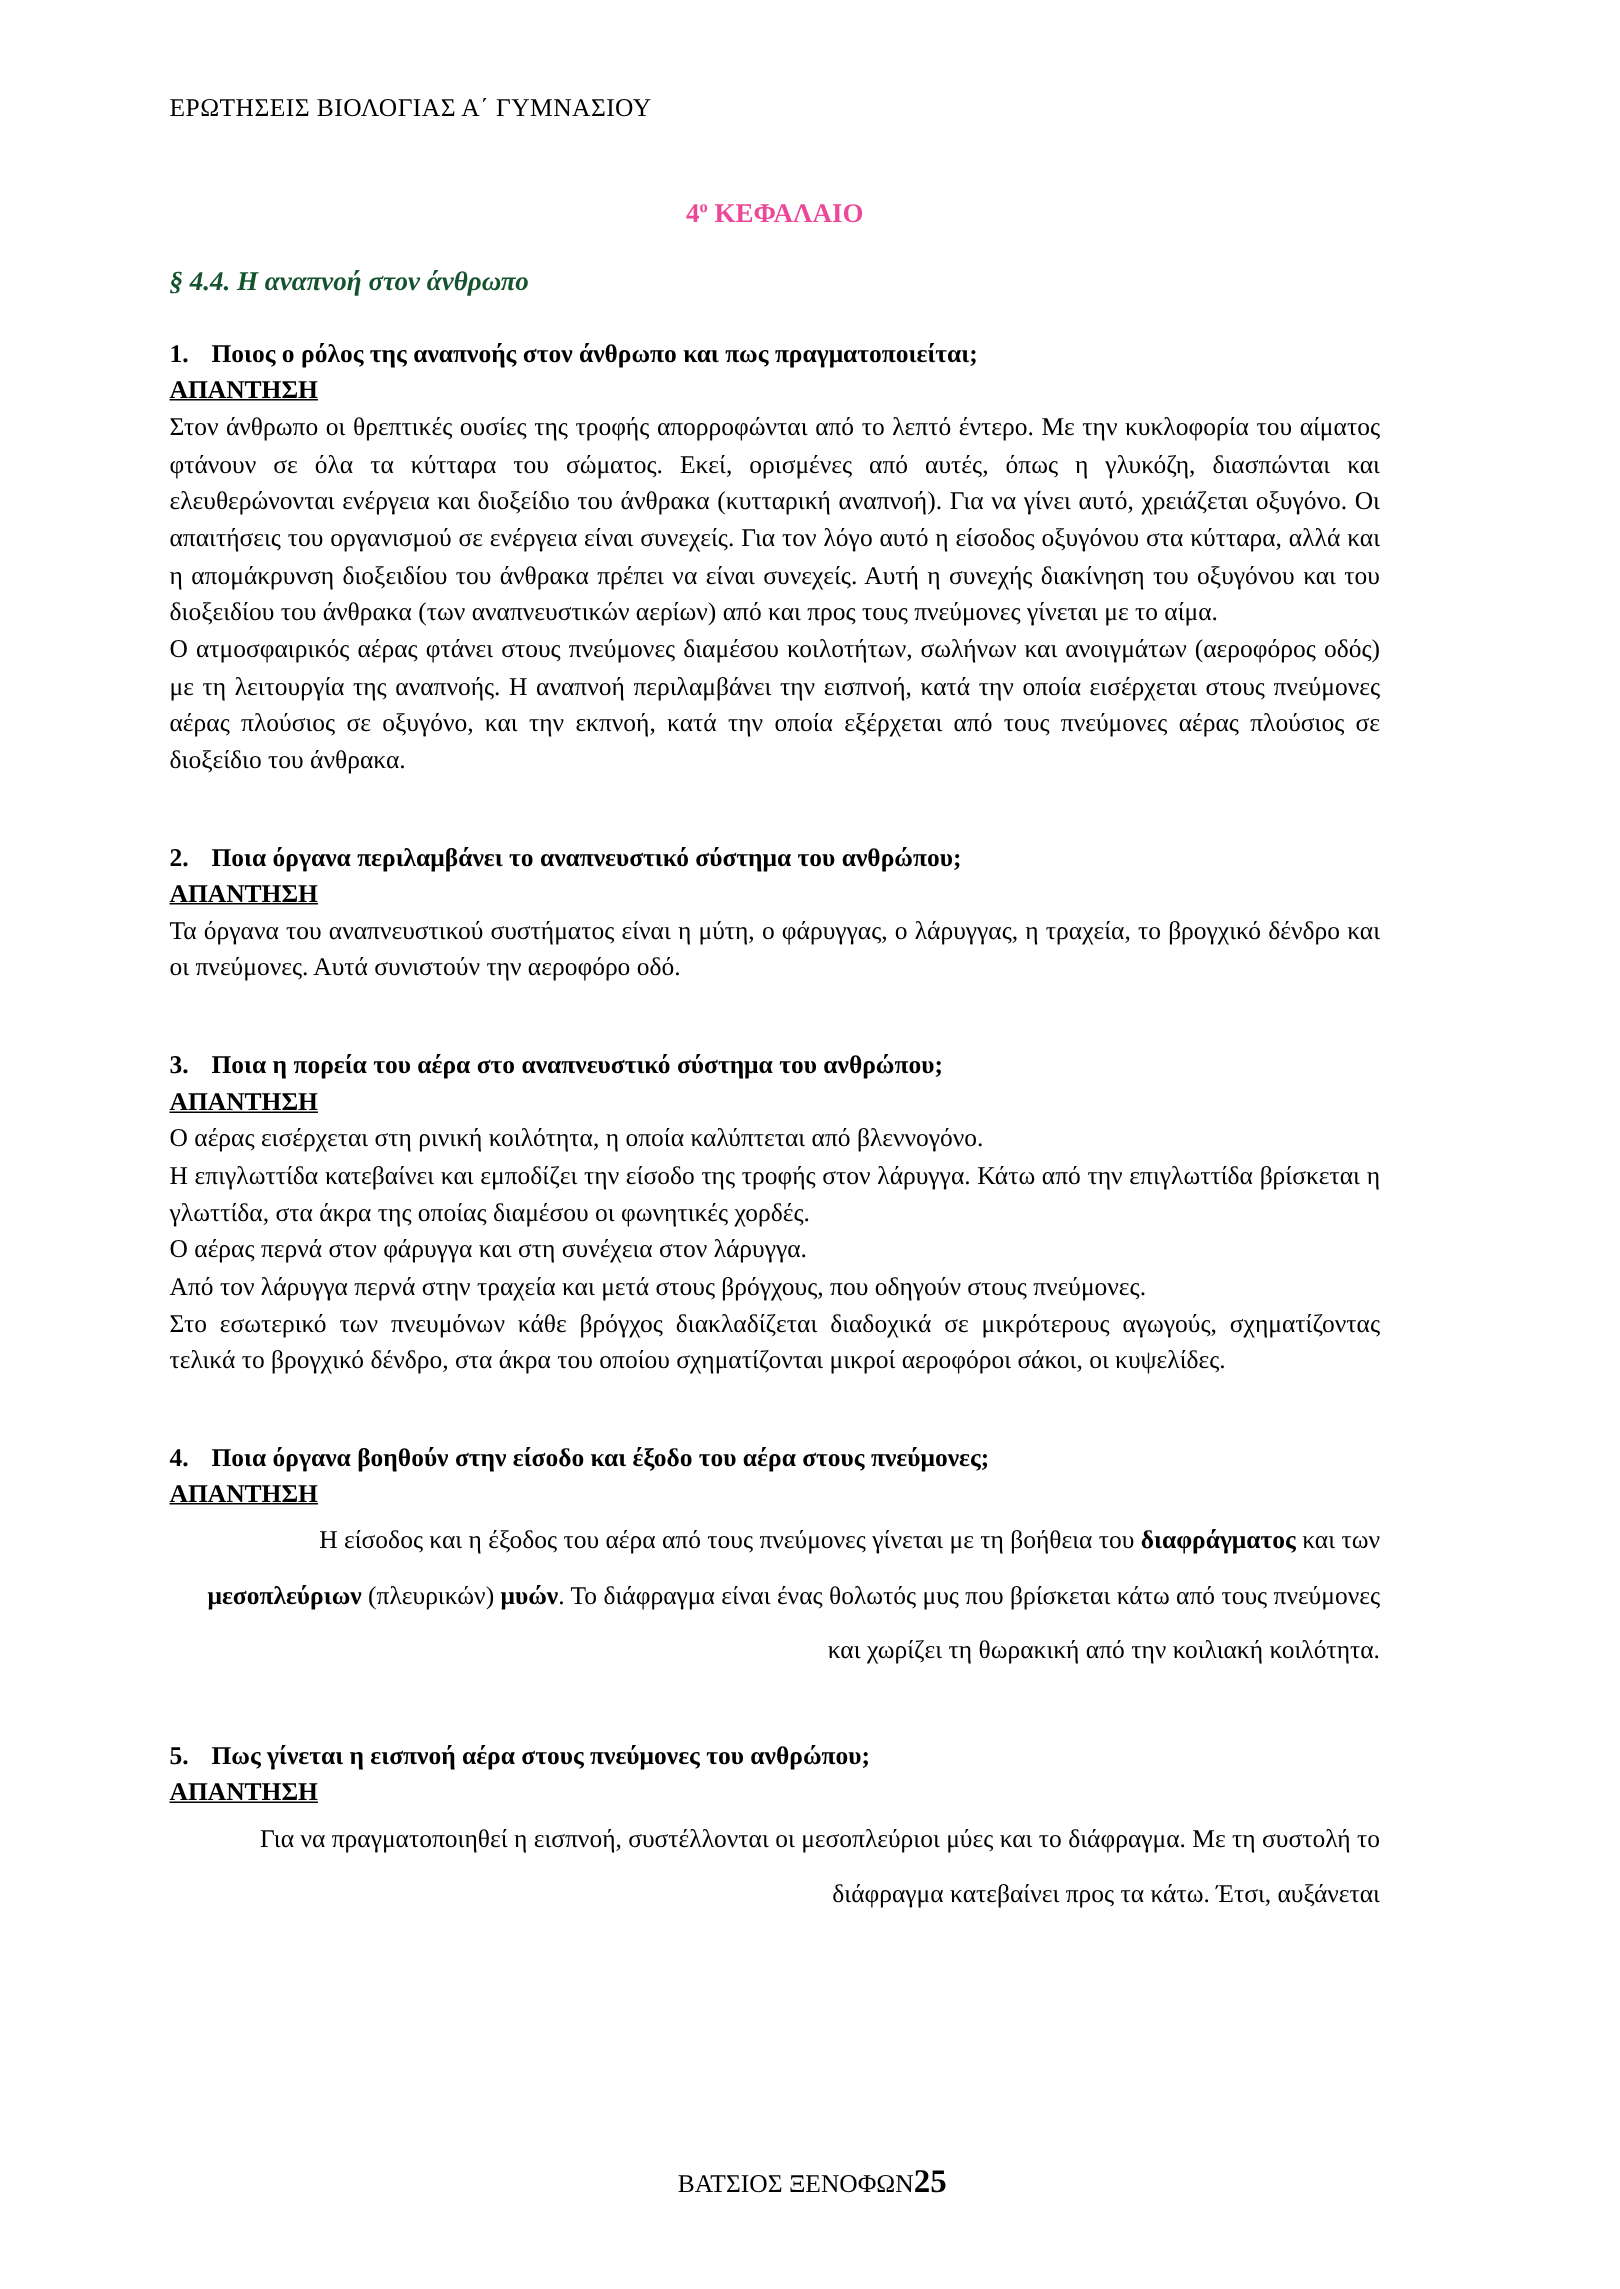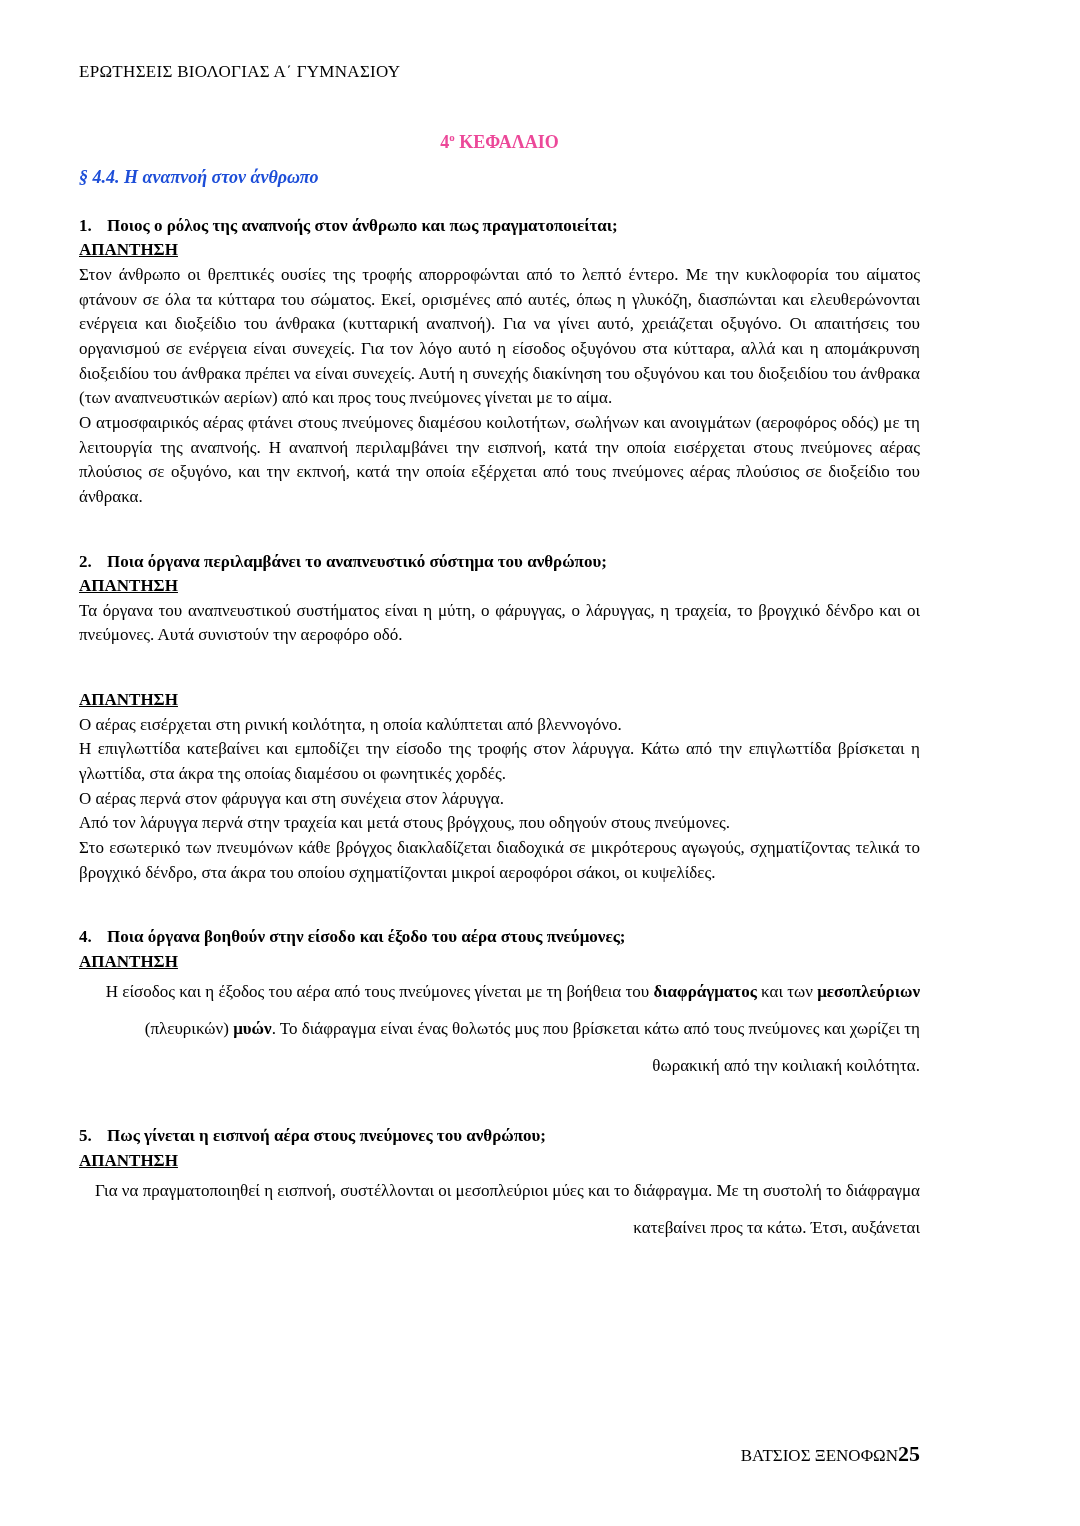--- a/index.html
+++ b/index.html
@@ -3,43 +3,43 @@
 <meta charset="utf-8">
 <style>
   html, body { margin: 0; padding: 0; background: #ffffff; }
   .page {
     position: relative;
     width: 1080px;
     height: 1526px;
     margin: 0 auto;
     background: #ffffff;
     box-sizing: border-box;
-    padding: 60px 160px 0 79px;
+    padding: 60px 160px 0 113px;
     font-family: "Liberation Serif", serif;
     color: #000000;
     font-size: 17px;
     line-height: 1.45;
   }
   .doc-header {
     font-size: 17px;
     letter-spacing: 0.3px;
   }
   .chapter-title {
     margin-top: 44px;
     text-align: center;
     font-weight: bold;
     color: #ec4899;
     font-size: 18px;
   }
   .chapter-title sup { font-size: 11px; }
   .section-heading {
-    margin-top: 9px;
+    margin-top: 19px;
     font-weight: bold;
     font-style: italic;
-    color: #1d4ed8;
+    color: #14532d;
     font-size: 18px;
   }
   .question-block { margin-top: 40px; }
   .question-block.first { margin-top: 24px; }
   .q-title { font-weight: bold; }
   .q-num { display: inline-block; min-width: 28px; }
   .answer-label {
     font-weight: bold;
     text-decoration: underline;
   }
@@ -48,21 +48,21 @@
     text-align: justify;
   }
   .answer.loose p { line-height: 2.15; text-align: right; }
   .bold { font-weight: bold; }
   .doc-footer {
     position: absolute;
     left: 163px;
     right: 160px;
     bottom: 56px;
     display: flex;
-    justify-content: flex-end;
+    justify-content: center;
     align-items: baseline;
     font-size: 17px;
   }
   .page-number { font-weight: bold; font-size: 22px; }
 </style>
 </head>
 <body>
 
 <div class="page">
 
@@ -83,20 +83,21 @@
 
   <div class="question-block">
     <div class="q-title"><span class="q-num">2.</span><span>Ποια όργανα περιλαμβάνει το αναπνευστικό σύστημα του ανθρώπου;</span></div>
     <div class="answer-label">ΑΠΑΝΤΗΣΗ</div>
     <div class="answer">
       <p>Τα όργανα του αναπνευστικού συστήματος είναι η μύτη, ο φάρυγγας, ο λάρυγγας, η τραχεία, το βρογχικό δένδρο και οι πνεύμονες. Αυτά συνιστούν την αεροφόρο οδό.</p>
     </div>
   </div>
 
   <div class="question-block">
+    <div class="q-title"><span class="q-num">3.</span><span>Ποια η πορεία του αέρα στο αναπνευστικό σύστημα του ανθρώπου;</span></div>
     <div class="answer-label">ΑΠΑΝΤΗΣΗ</div>
     <div class="answer">
       <p>Ο αέρας εισέρχεται στη ρινική κοιλότητα, η οποία καλύπτεται από βλεννογόνο.</p>
       <p>Η επιγλωττίδα κατεβαίνει και εμποδίζει την είσοδο της τροφής στον λάρυγγα. Κάτω από την επιγλωττίδα βρίσκεται η γλωττίδα, στα άκρα της οποίας διαμέσου οι φωνητικές χορδές.</p>
       <p>Ο αέρας περνά στον φάρυγγα και στη συνέχεια στον λάρυγγα.</p>
       <p>Από τον λάρυγγα περνά στην τραχεία και μετά στους βρόγχους, που οδηγούν στους πνεύμονες.</p>
       <p>Στο εσωτερικό των πνευμόνων κάθε βρόγχος διακλαδίζεται διαδοχικά σε μικρότερους αγωγούς, σχηματίζοντας τελικά το βρογχικό δένδρο, στα άκρα του οποίου σχηματίζονται μικροί αεροφόροι σάκοι, οι κυψελίδες.</p>
     </div>
   </div>
 

